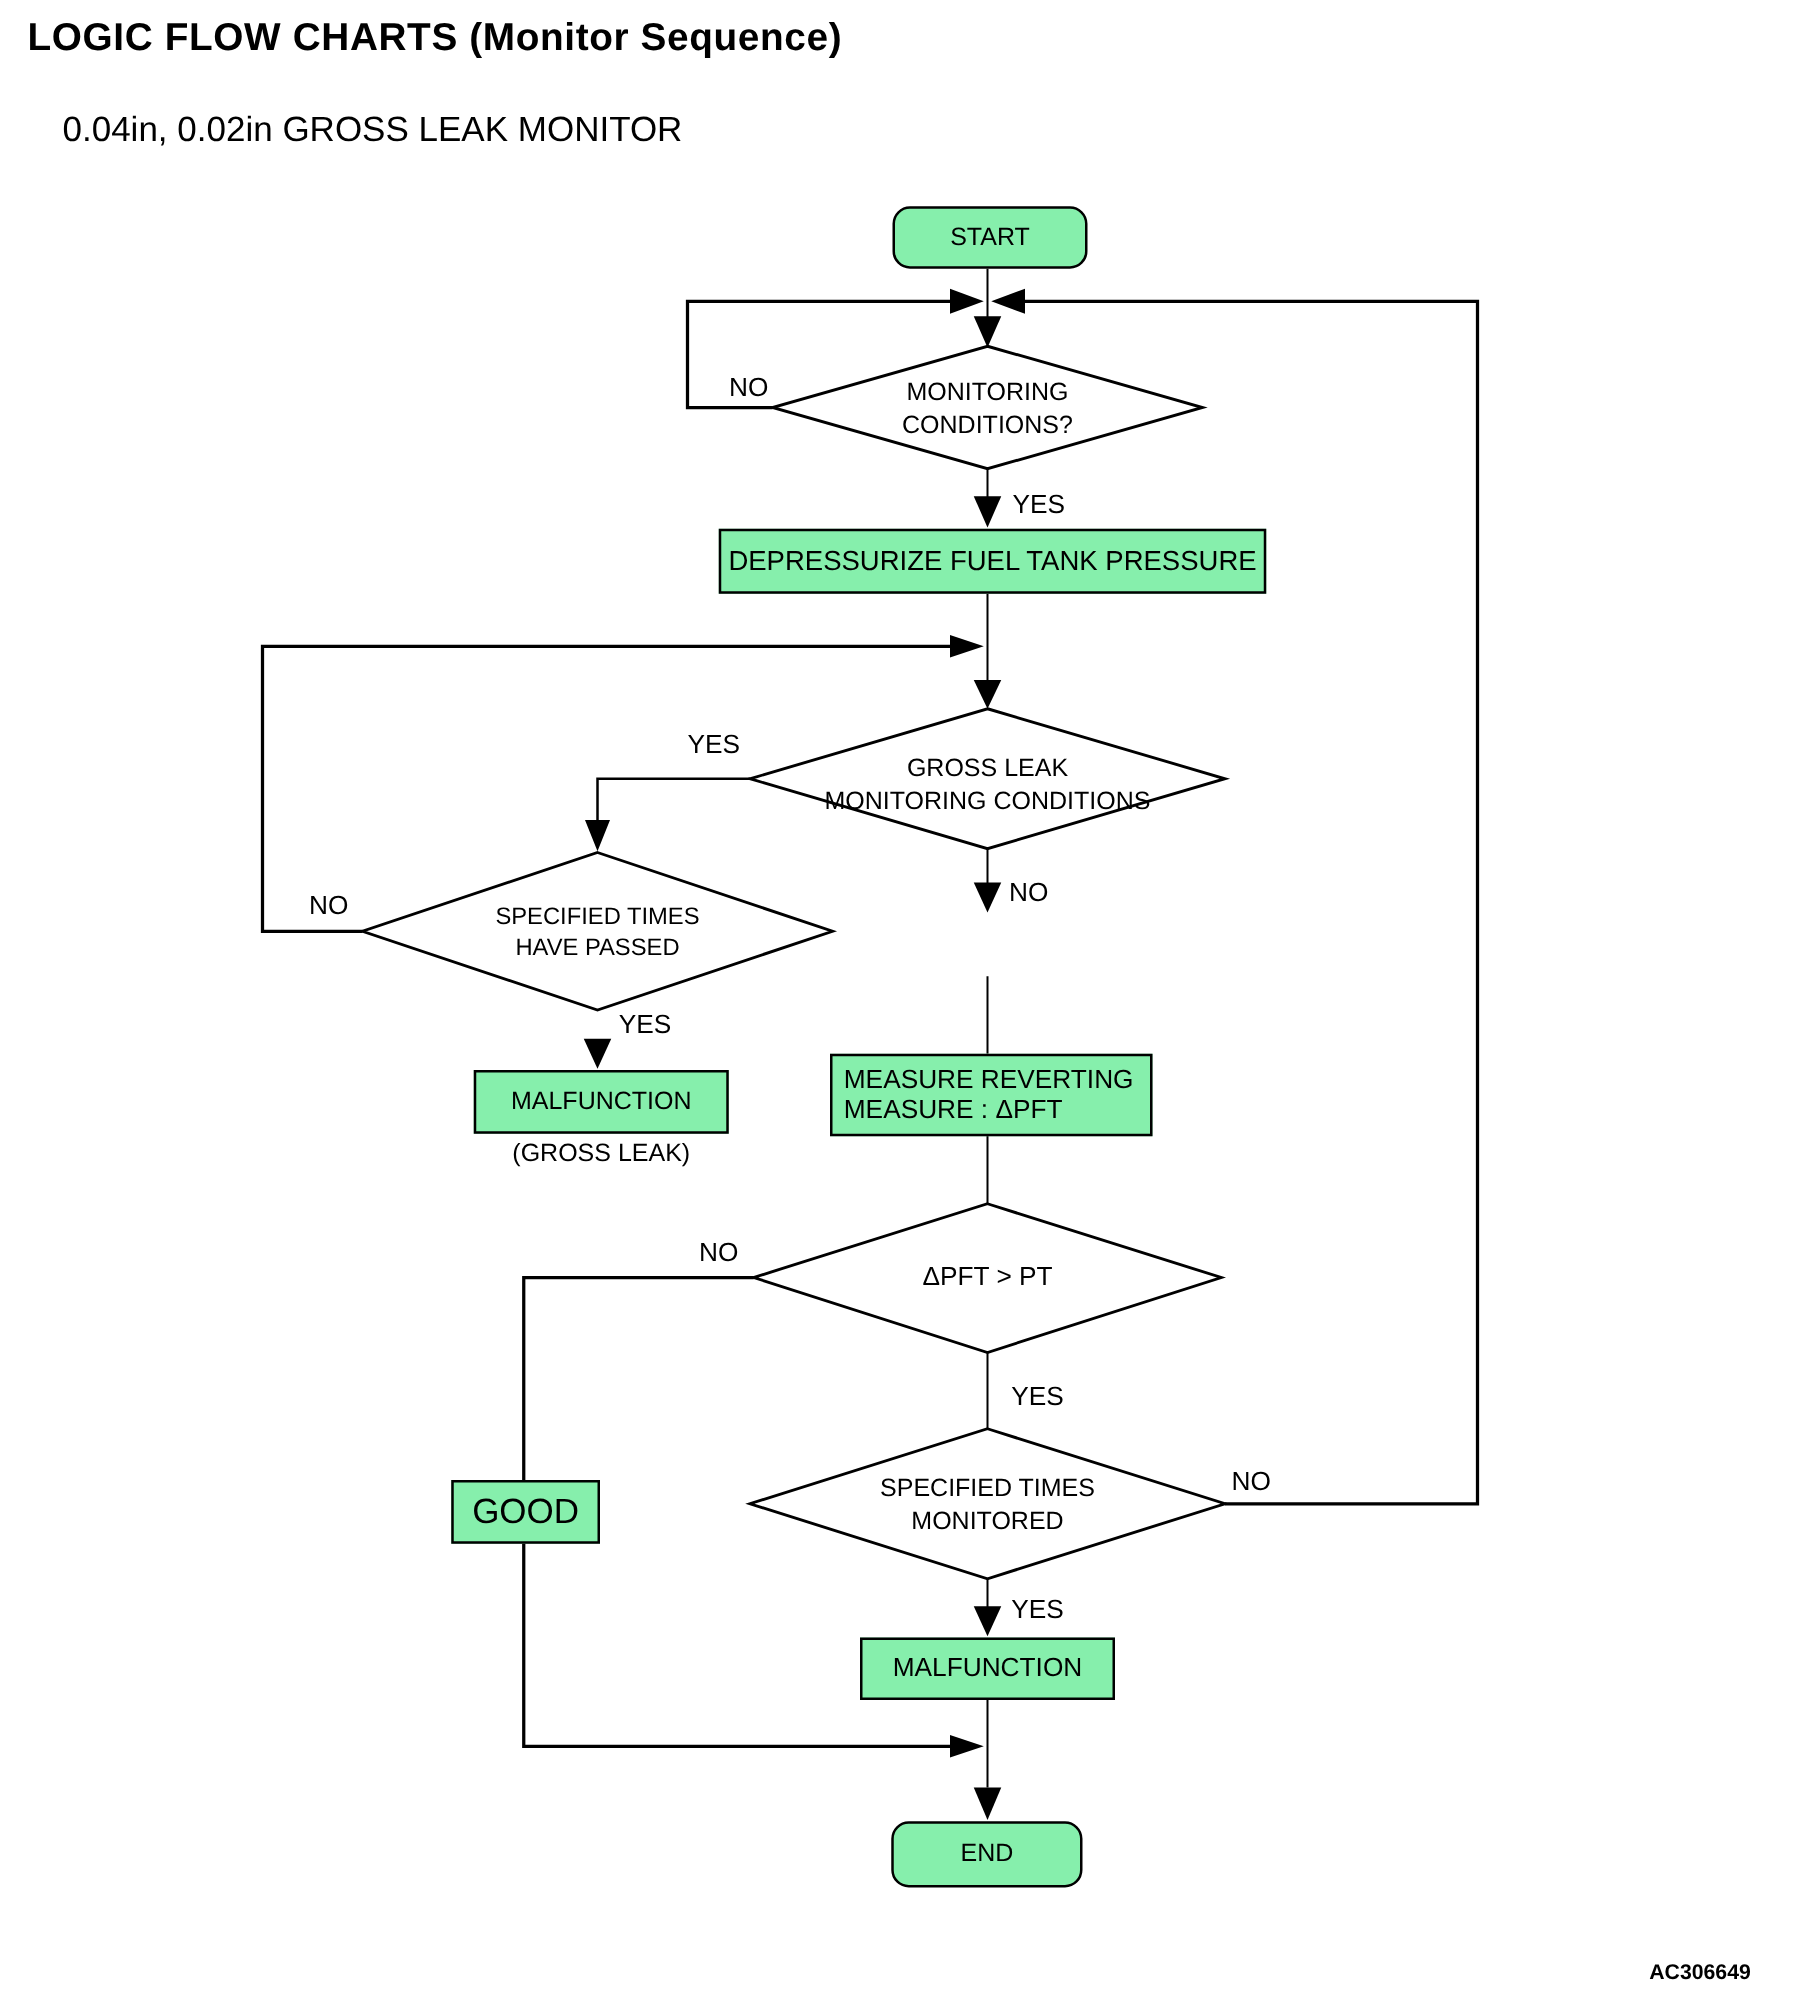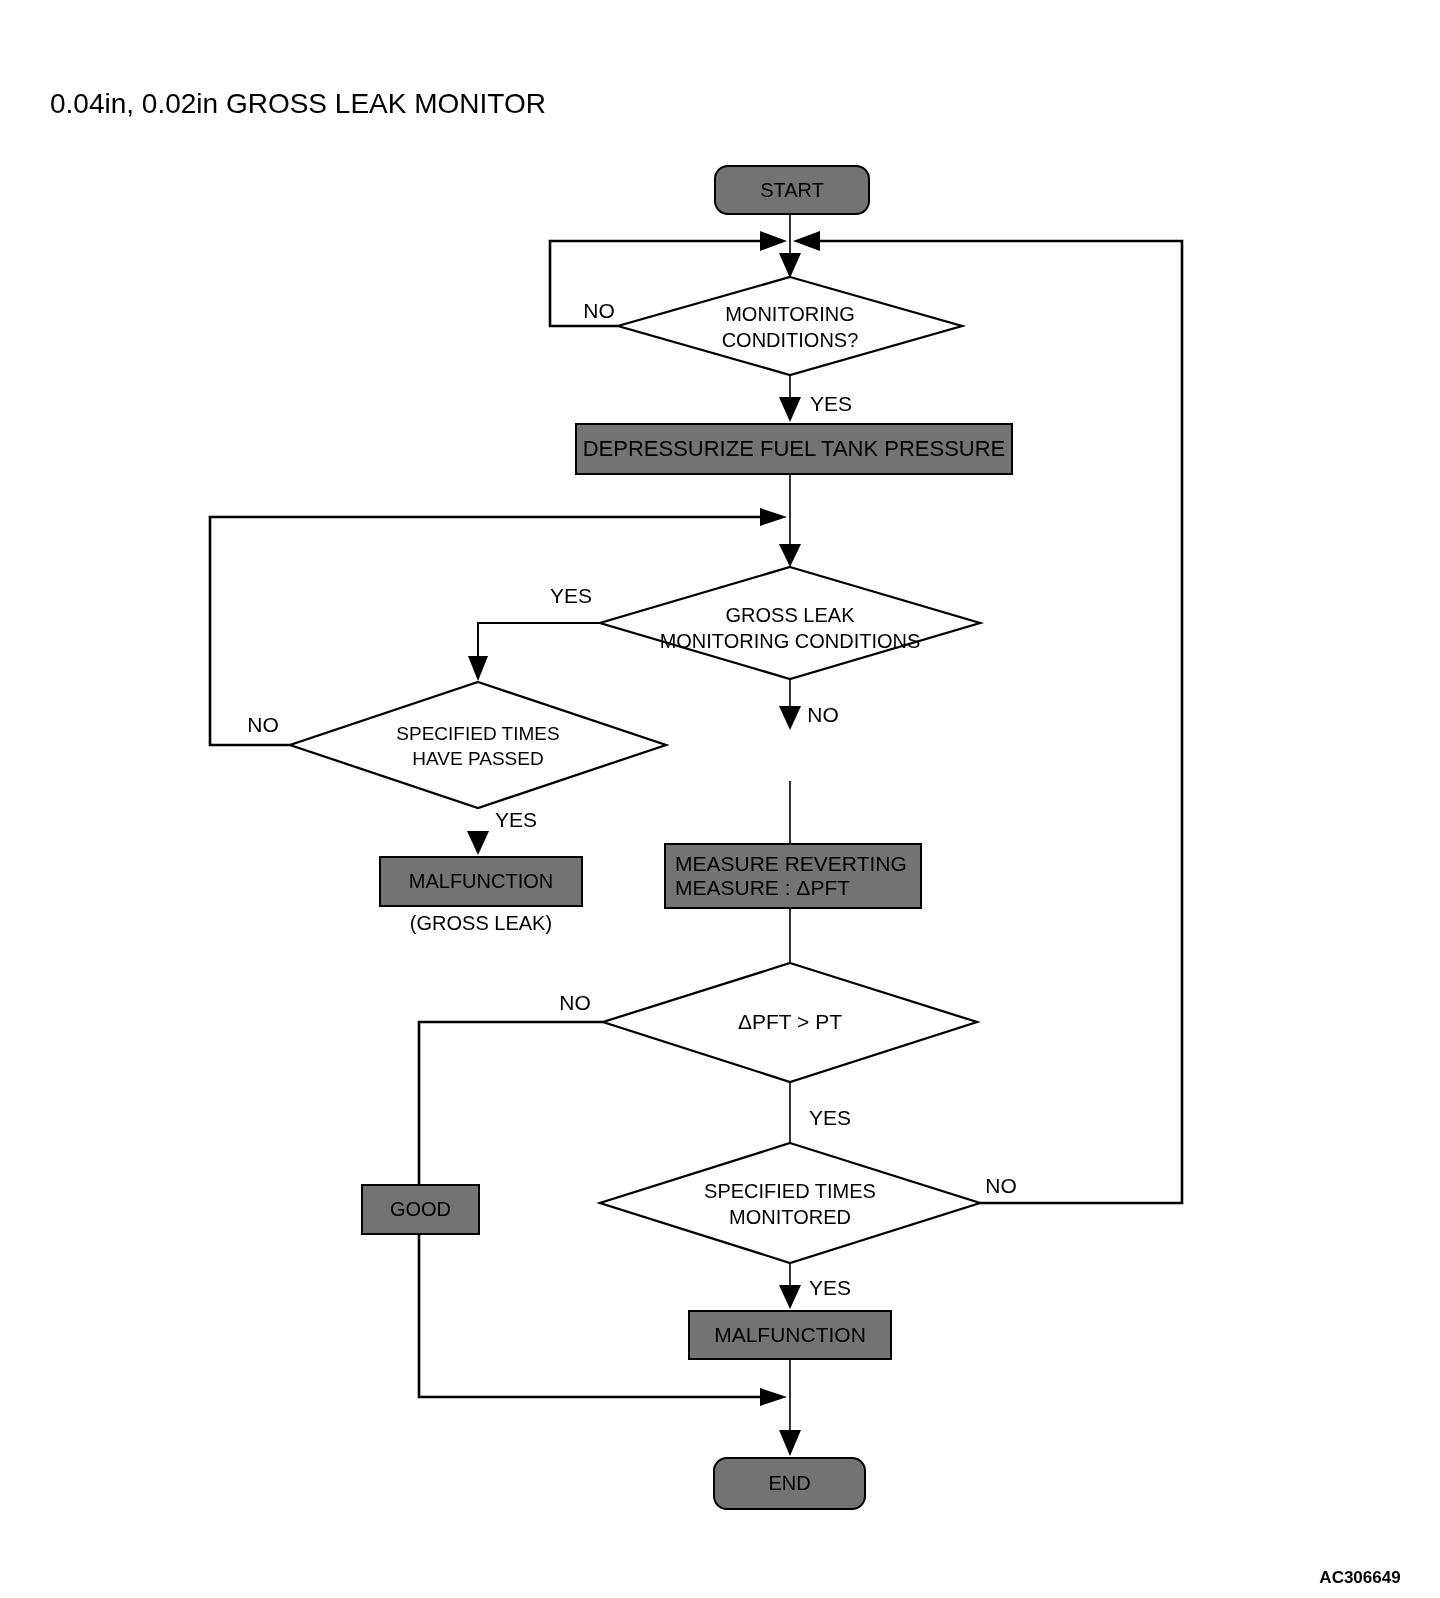--- a/index.html
+++ b/index.html
@@ -10,21 +10,21 @@
   .canvas{position:absolute;left:0;top:0;}
   .title{
     position:absolute;left:22px;top:12px;font-size:31px;font-weight:bold;
     letter-spacing:0.5px;white-space:nowrap;
   }
   .subtitle{
     position:absolute;left:50px;top:88px;font-size:28px;white-space:nowrap;
   }
   .node{
     position:absolute;display:flex;align-items:center;justify-content:center;
-    text-align:center;background:#737373;border:2px solid #000;box-sizing:border-box;
+    text-align:center;background:#86efac;border:2px solid #000;box-sizing:border-box;
     font-size:21px;line-height:1.15;white-space:nowrap;
   }
   .terminator{border-radius:14px;font-size:20px;}
   .leftalign{justify-content:flex-start;text-align:left;padding-left:9px;font-size:21px;}
   .dtext{
     position:absolute;transform:translate(-50%,-50%);text-align:center;
     font-size:20px;line-height:1.3;white-space:nowrap;
   }
   .elabel{
     position:absolute;transform:translate(-50%,-50%);font-size:21px;
@@ -36,20 +36,21 @@
   .figcode{
     position:absolute;transform:translate(-50%,-50%);font-size:17px;font-weight:bold;
     white-space:nowrap;
   }
 </style>
 </head>
 <body>
 
 <div class="page">
 
+  <div class="title">LOGIC FLOW CHARTS (Monitor Sequence)</div>
   <div class="subtitle">0.04in, 0.02in GROSS LEAK MONITOR</div>
 
   <svg class="canvas" width="1440" height="1598" viewBox="0 0 1440 1598">
 
     <g stroke="#000" stroke-width="1.6" fill="none">
       <path d="M790,215 V256"></path>
       <path d="M790,375 V400"></path>
       <path d="M790,475 V546"></path>
       <path d="M790,679 V708"></path>
       <path d="M790,781 V843"></path>
@@ -105,21 +106,21 @@
   <div class="caption" style="left:481px;top:923px;">(GROSS LEAK)</div>
 
 
   <div class="node leftalign" style="left:664px;top:843px;width:258px;height:66px;">
     <div>
       <div>MEASURE REVERTING</div>
       <div>MEASURE : ΔPFT</div>
     </div>
   </div>
 
-  <div class="node" style="left:361px;top:1184px;width:119px;height:51px;font-size:20px;">
+  <div class="node" style="left:361px;top:1184px;width:119px;height:51px;font-size:28px;">
     <span>GOOD</span>
   </div>
 
   <div class="node" style="left:688px;top:1310px;width:204px;height:50px;">
     <span>MALFUNCTION</span>
   </div>
 
   <div class="node terminator" style="left:713px;top:1457px;width:153px;height:53px;">
     <span>END</span>
   </div>

